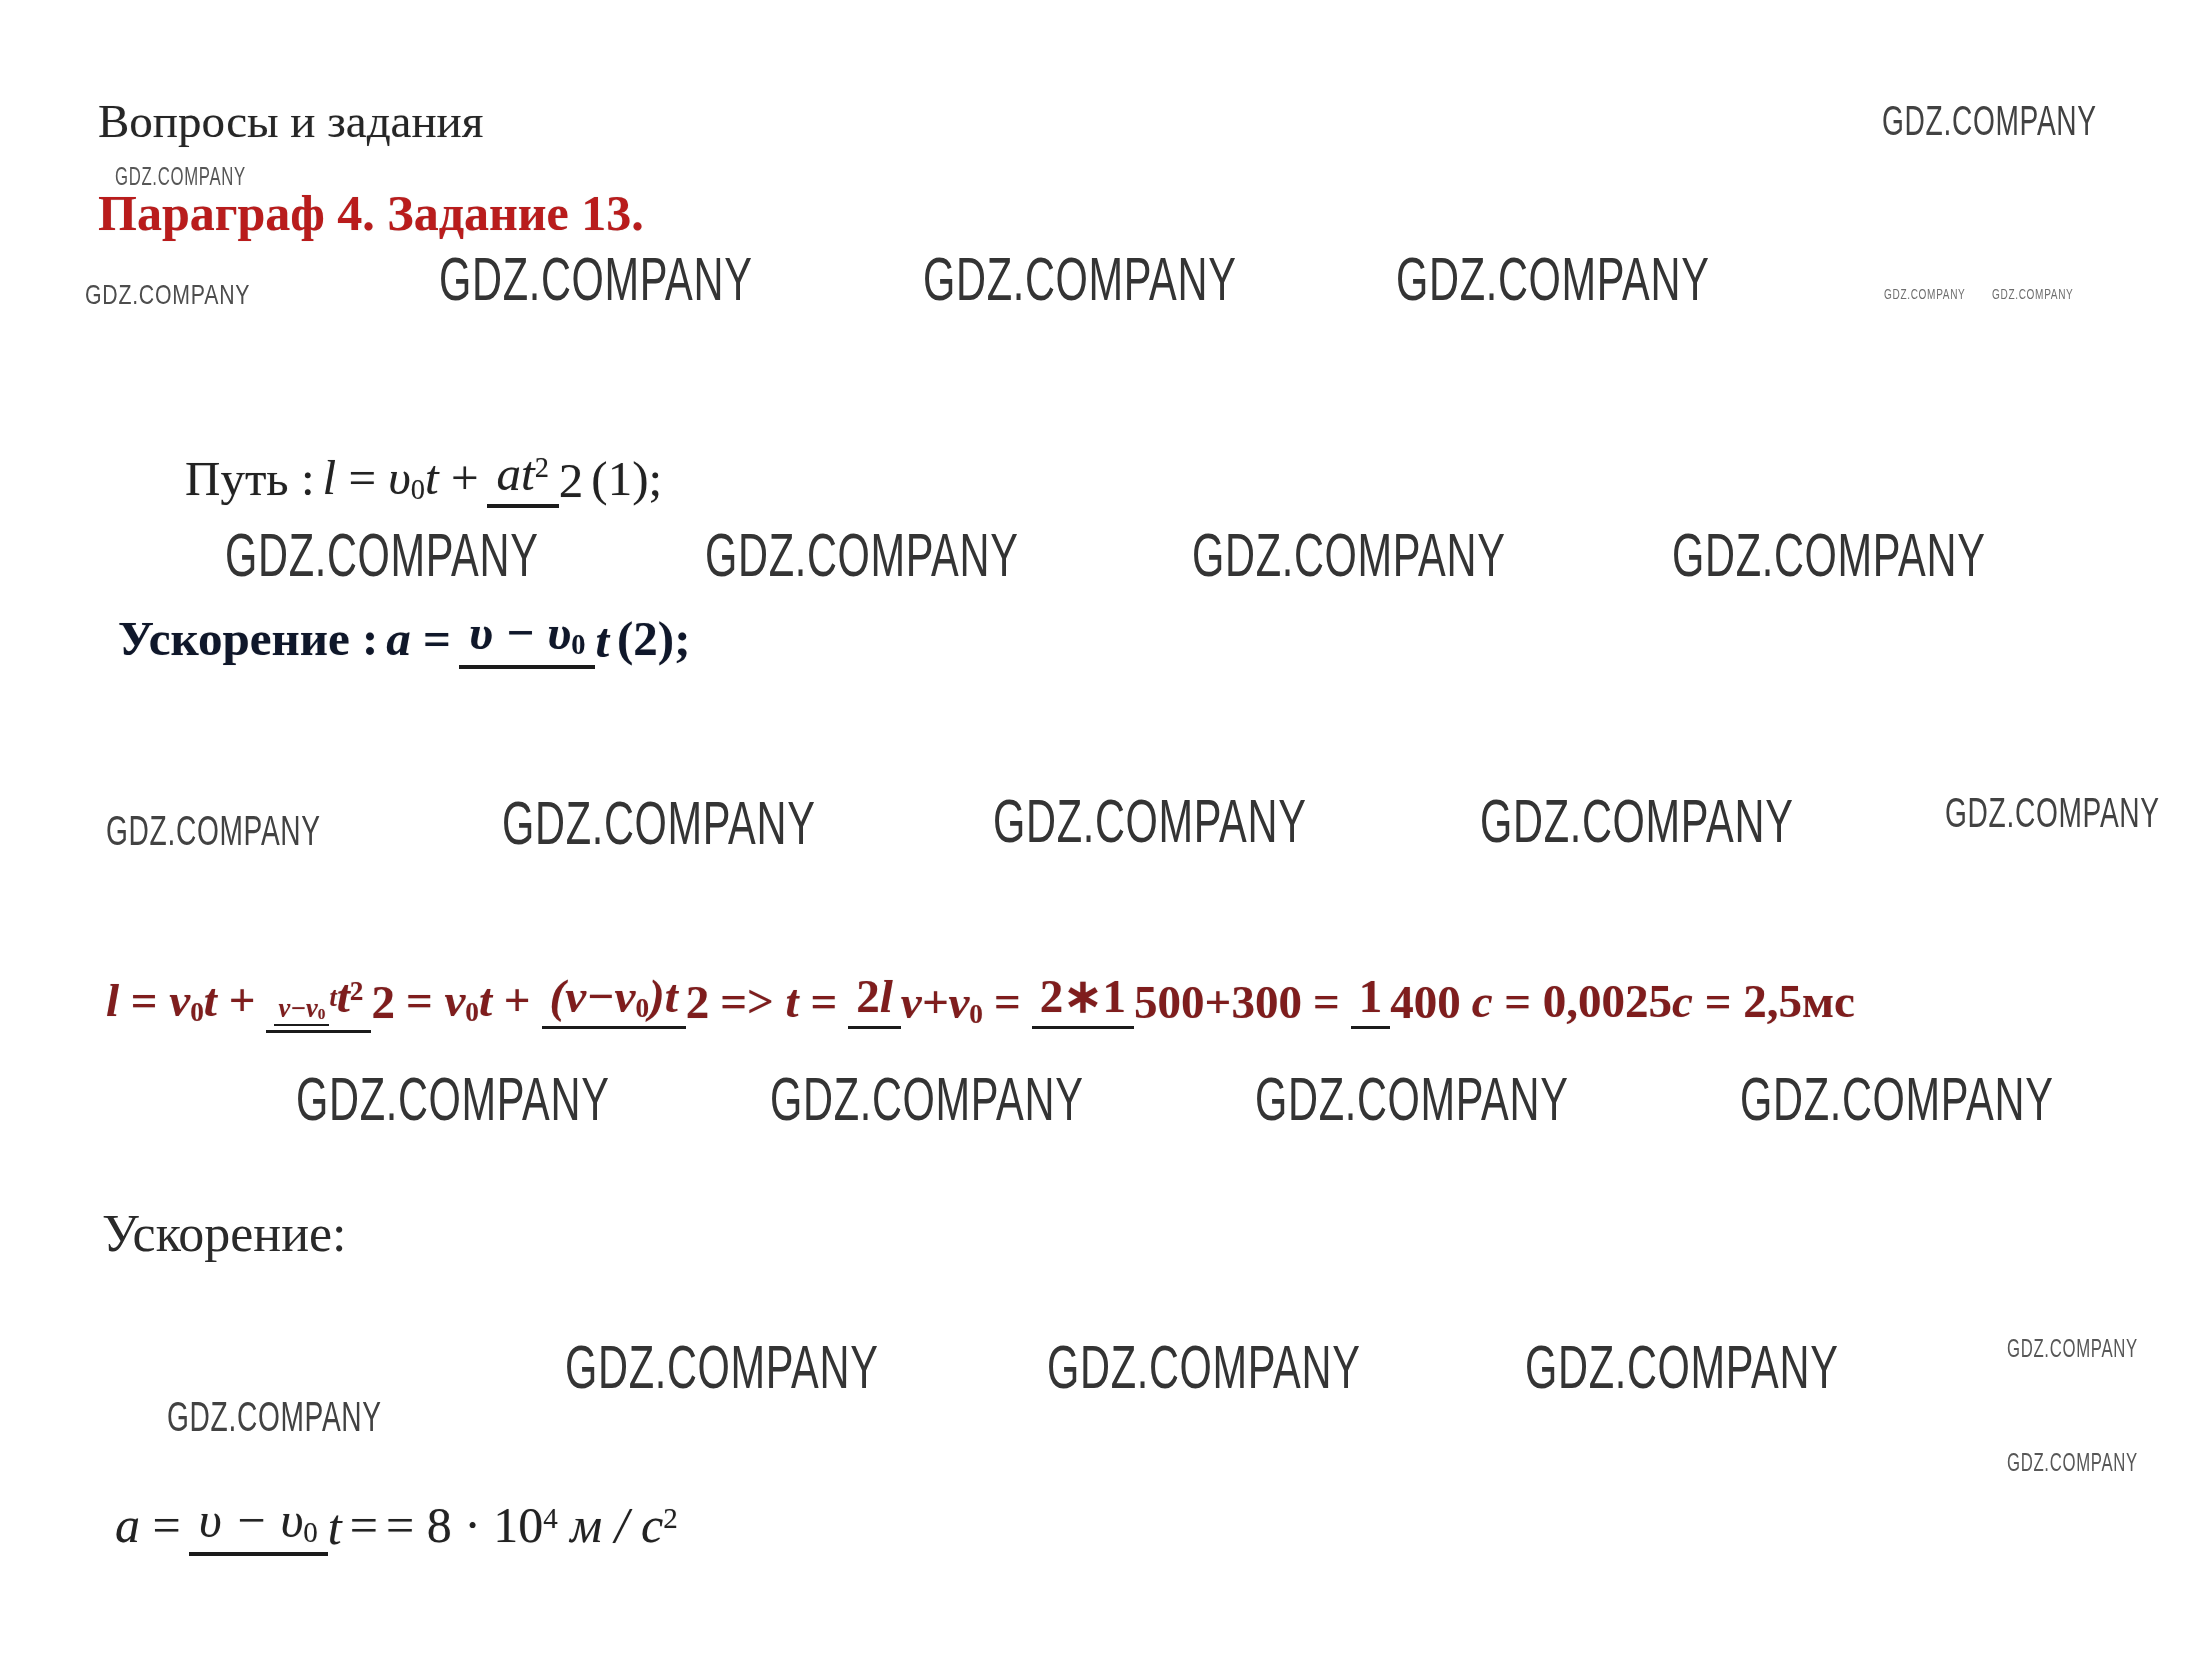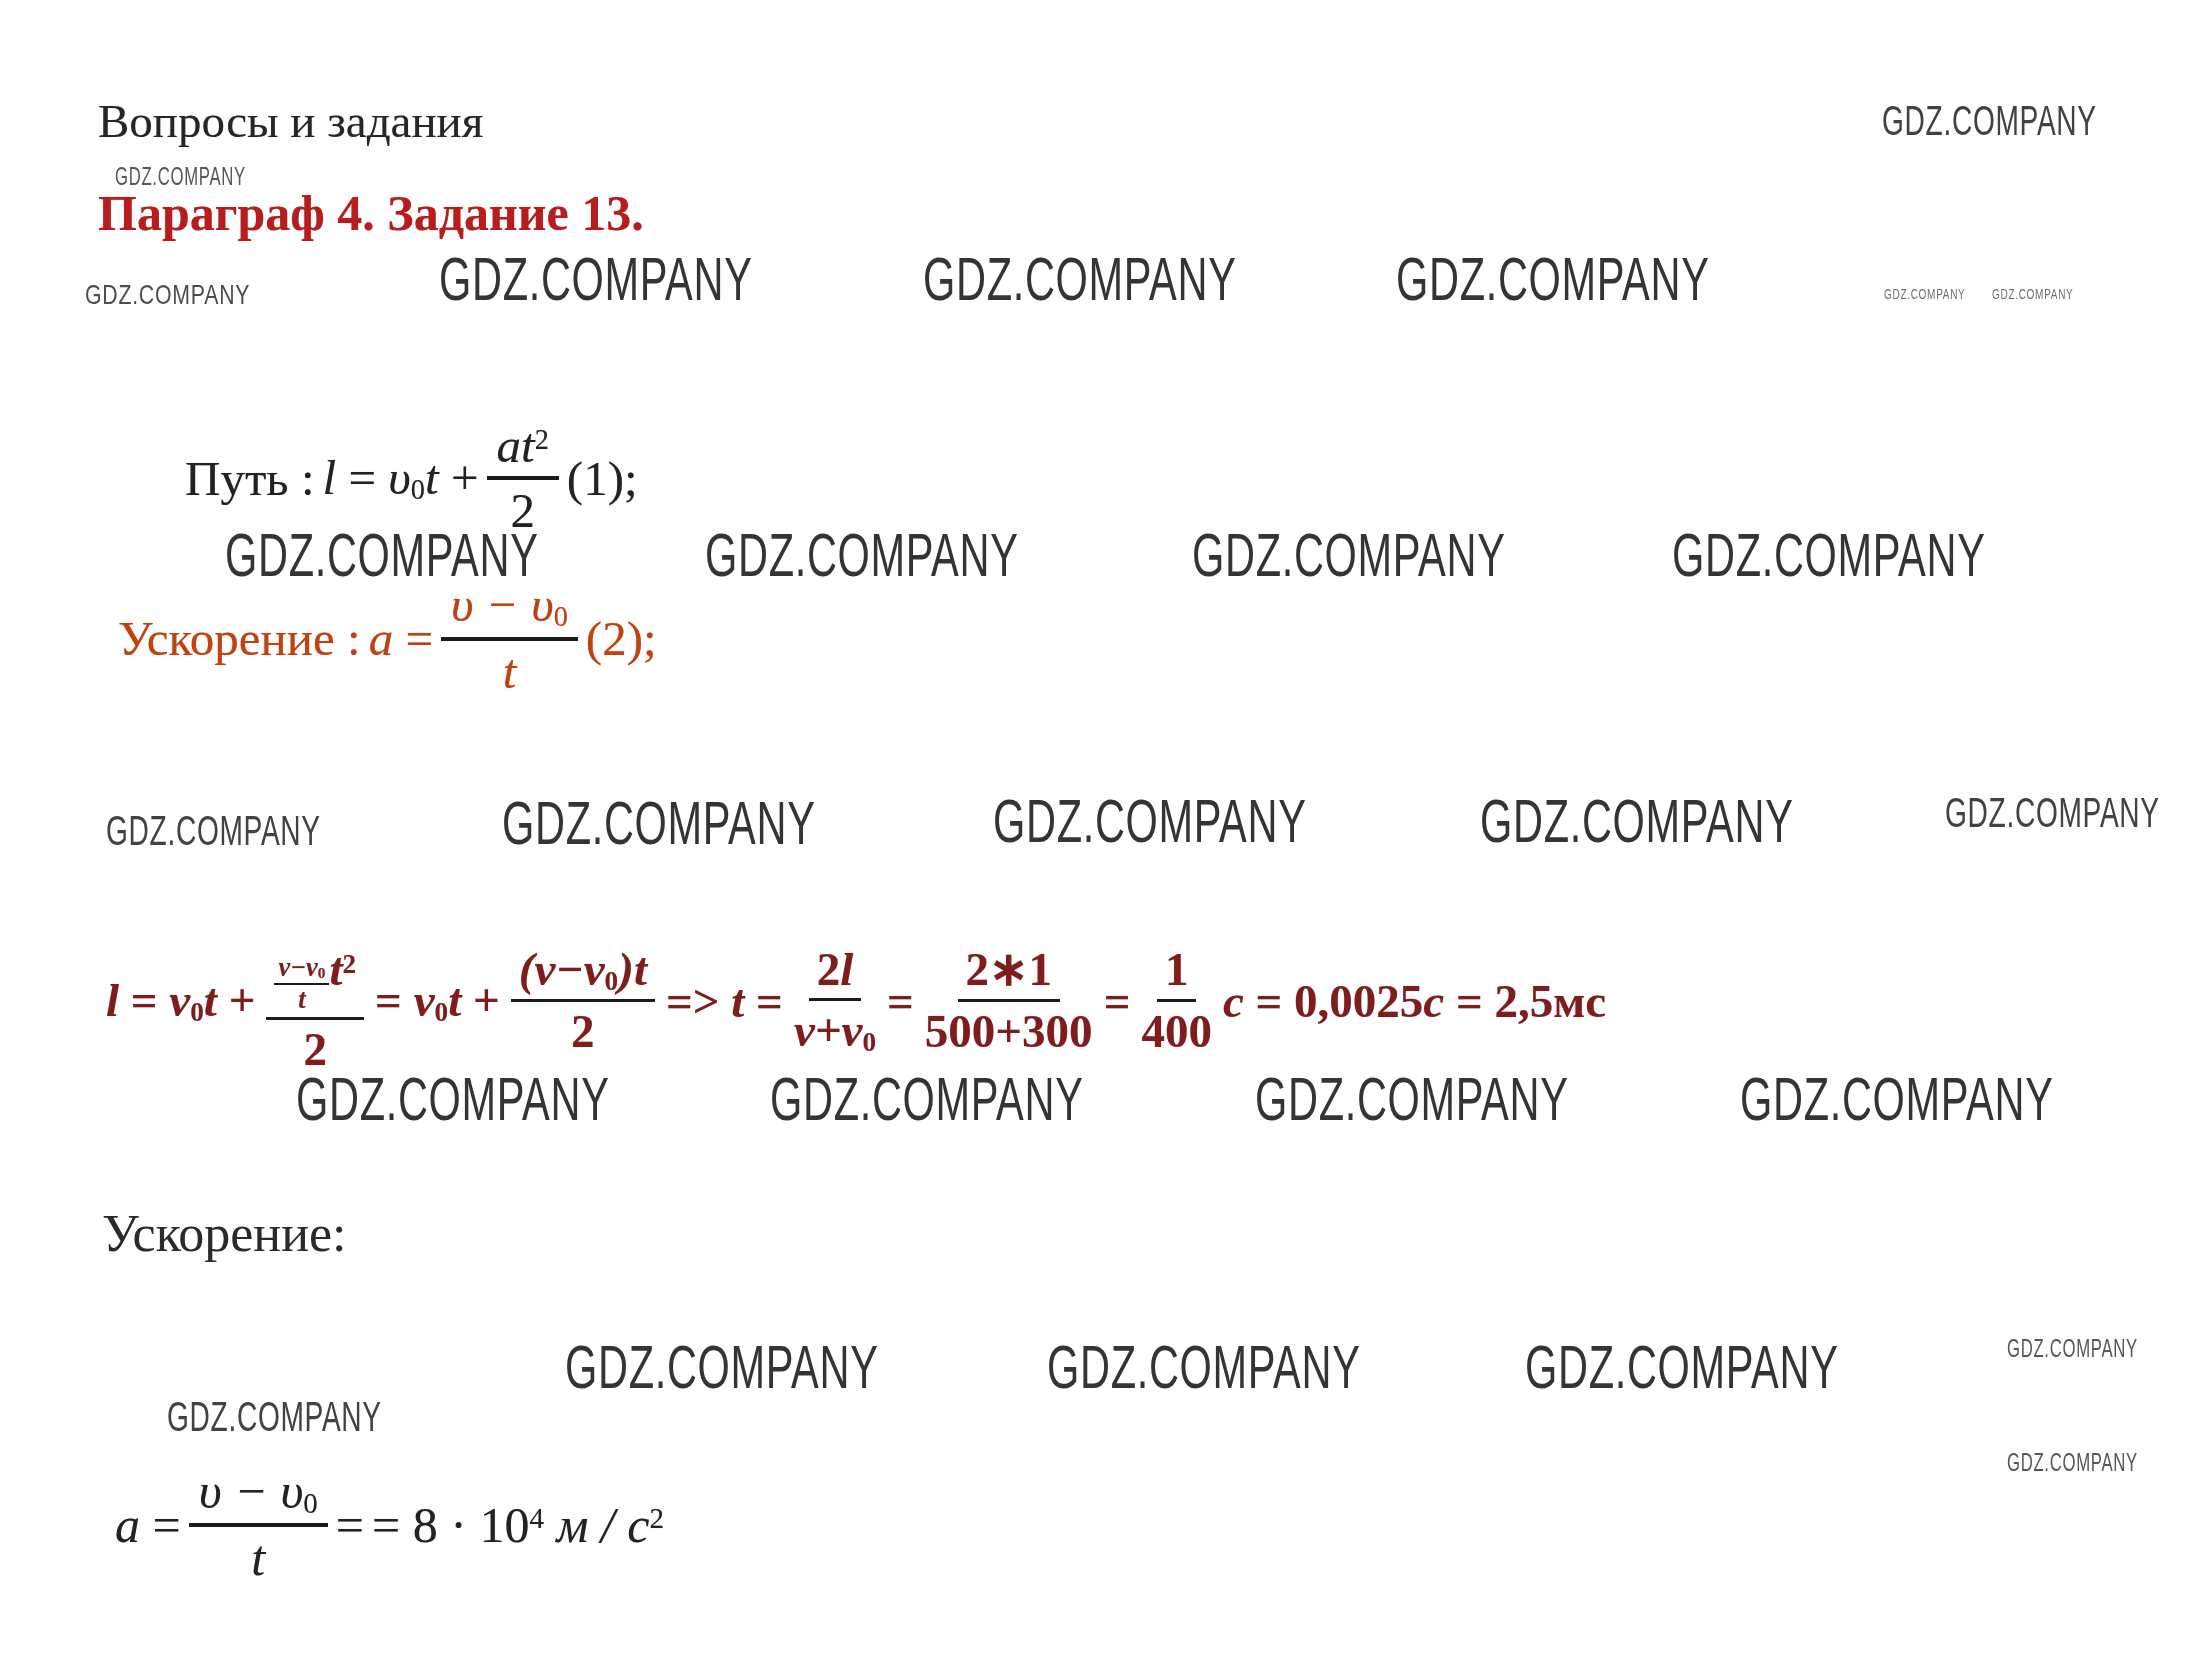--- a/index.html
+++ b/index.html
@@ -20,29 +20,29 @@
   
   .title{position:absolute;left:98px;top:94px;font-size:47px;font-weight:normal;color:#262626;
          text-shadow:0 0 1px rgba(0,0,0,.25);}
   .subtitle{position:absolute;left:98px;top:184px;font-size:50px;font-weight:bold;color:#b91c1c;
          text-shadow:0 0 1px rgba(0,0,0,.25);}
   .accel-heading{position:absolute;left:102px;top:1204px;font-size:52px;color:#2a2a2a;}
   
   .formula{position:absolute;display:flex;align-items:center;column-gap:14px;white-space:nowrap;
            text-shadow:0 0 1px rgba(0,0,0,.3);gap:8px;}
   .f1{left:185px;top:398px;height:160px;font-size:49px;color:#222;}
-  .f2{left:118px;top:568px;height:140px;font-size:49px;color:#c2410c;}
+  .f2{left:118px;top:568px;height:140px;font-size:49px;color:#0f172a;font-weight:bold;}
   .f3{left:112px;top:716px;font-size:48px;color:#222;}
   .f4{left:106px;top:903px;height:195px;font-size:47px;font-weight:bold;color:#7f1d1d;column-gap:11px;}
   .f5{left:115px;top:1430px;height:190px;font-size:50px;color:#222;}
   .lbl{font-style:normal;}
   .it{font-style:italic;}
   .sb{font-size:58%;vertical-align:-16%;}
   .sp{font-size:58%;vertical-align:42%;}
-  .frac{display:inline-flex;flex-direction:column;align-items:center;line-height:1.05;}
+  .frac{display:inline-flex;align-items:center;line-height:1.05;}
   .frac>.num{border-bottom:4px solid #1b1b1b;padding:0 10px 5px;}
   .frac>.den{padding-top:5px;}
   .f4 .frac>.num{border-bottom-width:3px;padding:0 8px 4px;}
   .frac.small{font-size:56%;line-height:1;}
   .frac.small>.num{border-bottom-width:2px;padding:0 4px 2px;margin-top:28px;}
   .frac.small>.den{padding-top:2px;}
   .nfwrap{display:inline-flex;align-items:center;}
   .grp{display:inline-block;}
 </style>
 </head>

